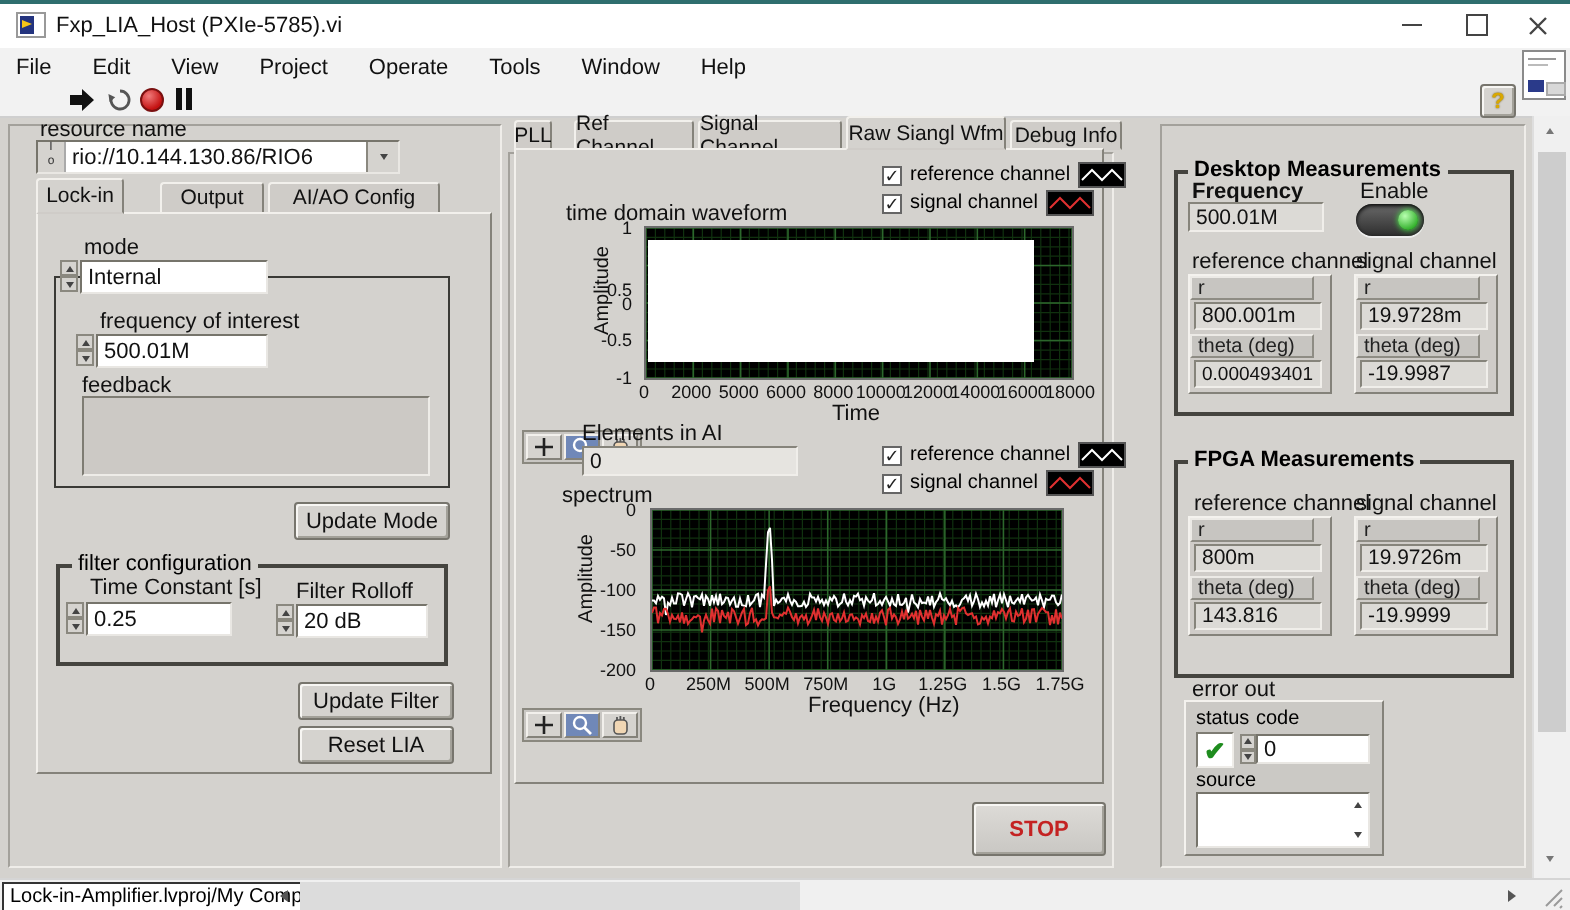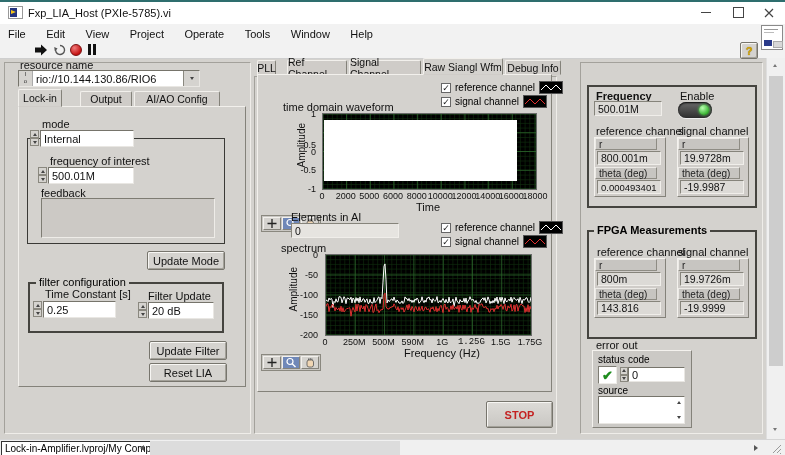--- a/index.html
+++ b/index.html
@@ -176,21 +176,21 @@
       <span>
         <i class="tri-u"></i>
       </span>
       <span>
         <i class="tri-d"></i>
       </span>
     </span>
   <div class="abs textin" style="left:43px;top:299px;width:73px;height:17px;">
       <span>0.25</span>
     </div>
-  <span class="abs lbl" style="left:148px;top:288px;">Filter Update</span>
+  <span class="abs lbl" style="left:148px;top:288px;">Filter Rolloff</span>
   <span class="abs spin" style="left:138px;top:300px;">
       <span>
         <i class="tri-u"></i>
       </span>
       <span>
         <i class="tri-d"></i>
       </span>
     </span>
   <div class="abs textin" style="left:148px;top:300px;width:66px;height:17px;">
       <span>20 dB</span>
@@ -461,23 +461,23 @@
       <line x1="0" y1="40" x2="205" y2="40" stroke="#2c672c" stroke-width="0.8"></line>
       <line x1="0" y1="60" x2="205" y2="60" stroke="#2c672c" stroke-width="0.8"></line>
       <line x1="0" y1="80" x2="205" y2="80" stroke="#2c672c" stroke-width="0.8"></line>
       <polyline fill="none" stroke="#ffffff" stroke-width="1" points="0,45.3 1,45.3 2,46.6 3,43.0 4,44.9 5,43.4 6,44.2 7,52.5 8,46.4 9,47.6 10,43.8 11,46.8 12,46.8 13,41.7 14,41.8 15,42.4 16,47.8 17,44.6 18,41.7 19,43.7 20,48.7 21,43.3 22,43.0 23,44.0 24,44.6 25,42.2 26,47.9 27,43.0 28,44.4 29,47.8 30,42.6 31,46.2 32,43.0 33,47.7 34,41.9 35,47.1 36,46.1 37,43.7 38,44.0 39,47.3 40,45.3 41,43.8 42,48.4 43,48.4 44,44.2 45,47.6 46,47.8 47,48.1 48,42.6 49,47.6 50,46.3 51,45.2 52,42.5 53,41.9 54,48.5 55,42.4 56,43.7 57,27.1 58,11.1 59,8.9 60,24.9 61,48.0 62,44.8 63,46.5 64,45.8 65,44.2 66,43.9 67,45.7 68,42.1 69,45.3 70,47.4 71,45.0 72,45.9 73,48.1 74,48.1 75,47.9 76,45.9 77,48.5 78,47.2 79,41.9 80,43.7 81,43.7 82,45.8 83,43.4 84,46.3 85,44.9 86,47.5 87,45.2 88,47.3 89,43.9 90,45.3 91,43.0 92,44.4 93,48.3 94,47.0 95,46.2 96,41.8 97,45.8 98,47.7 99,45.1 100,47.1 101,42.9 102,43.3 103,41.9 104,45.1 105,44.4 106,47.9 107,43.6 108,45.3 109,46.3 110,45.1 111,41.6 112,47.7 113,47.0 114,45.5 115,47.4 116,45.0 117,43.5 118,45.7 119,47.8 120,44.3 121,47.2 122,48.0 123,42.1 124,47.3 125,47.5 126,46.5 127,43.9 128,51.3 129,46.9 130,42.2 131,46.2 132,47.1 133,48.7 134,44.5 135,46.5 136,46.3 137,46.7 138,43.2 139,47.6 140,43.0 141,48.4 142,46.0 143,44.8 144,41.7 145,44.6 146,45.2 147,44.1 148,46.2 149,47.6 150,45.4 151,48.4 152,47.7 153,48.6 154,47.3 155,44.9 156,44.1 157,42.8 158,45.4 159,42.7 160,47.9 161,45.7 162,41.9 163,44.6 164,48.6 165,46.2 166,48.2 167,45.4 168,47.8 169,43.1 170,46.4 171,42.0 172,48.6 173,45.1 174,42.2 175,46.7 176,42.2 177,45.1 178,48.6 179,42.9 180,46.3 181,46.8 182,45.3 183,44.1 184,46.0 185,42.1 186,47.2 187,43.7 188,42.5 189,44.1 190,45.3 191,45.0 192,43.7 193,47.6 194,42.3 195,45.2 196,48.6 197,44.4 198,45.0 199,44.8 200,42.8 201,42.9 202,46.2 203,47.6 204,46.5 205,42.2"></polyline>
       <polyline fill="none" stroke="#e03030" stroke-width="1" points="0,51.5 1,48.8 2,48.8 3,56.6 4,51.5 5,52.7 6,49.5 7,49.4 8,52.0 9,55.9 10,52.5 11,54.4 12,54.6 13,52.8 14,56.2 15,51.2 16,56.8 17,52.6 18,57.0 19,55.5 20,54.6 21,53.3 22,53.7 23,52.6 24,53.3 25,61.2 26,55.2 27,52.4 28,55.1 29,56.9 30,49.3 31,56.0 32,49.2 33,50.5 34,56.6 35,50.1 36,53.0 37,54.0 38,51.0 39,56.6 40,49.5 41,50.6 42,53.6 43,56.8 44,54.1 45,51.2 46,49.4 47,57.5 48,56.7 49,51.6 50,48.9 51,55.7 52,54.7 53,57.7 54,55.6 55,54.7 56,54.8 57,54.1 58,40.3 59,38.1 60,51.4 61,53.6 62,53.7 63,54.2 64,52.3 65,52.8 66,51.3 67,51.9 68,48.8 69,50.8 70,53.6 71,55.0 72,51.7 73,56.7 74,53.6 75,52.6 76,54.7 77,52.6 78,57.1 79,55.2 80,52.8 81,49.9 82,55.0 83,49.2 84,53.6 85,55.5 86,51.4 87,53.7 88,56.9 89,52.2 90,51.6 91,55.0 92,55.8 93,51.7 94,55.7 95,54.2 96,51.2 97,55.9 98,55.4 99,52.3 100,52.2 101,54.9 102,53.7 103,54.5 104,57.2 105,52.5 106,54.0 107,51.8 108,55.5 109,56.0 110,51.6 111,56.8 112,53.3 113,55.8 114,51.4 115,50.2 116,53.5 117,57.6 118,49.9 119,49.0 120,54.3 121,52.2 122,53.6 123,56.9 124,54.7 125,50.8 126,54.6 127,49.9 128,54.3 129,53.5 130,51.8 131,54.1 132,50.4 133,57.3 134,50.0 135,53.3 136,55.2 137,50.0 138,54.4 139,50.0 140,53.9 141,56.9 142,52.1 143,52.9 144,50.3 145,57.3 146,52.6 147,54.6 148,52.6 149,49.4 150,53.5 151,52.7 152,57.4 153,49.0 154,50.5 155,49.2 156,48.8 157,51.7 158,52.5 159,52.0 160,51.6 161,54.1 162,53.3 163,57.2 164,56.8 165,53.6 166,54.8 167,53.4 168,56.7 169,53.3 170,54.1 171,50.2 172,54.1 173,51.1 174,51.7 175,49.5 176,51.0 177,54.4 178,51.0 179,49.2 180,55.5 181,55.8 182,50.8 183,52.9 184,52.4 185,49.2 186,56.1 187,54.4 188,49.9 189,56.5 190,49.7 191,49.6 192,56.1 193,52.0 194,50.4 195,49.0 196,49.8 197,51.1 198,51.1 199,57.5 200,52.6 201,56.7 202,49.7 203,57.2 204,51.3 205,54.4"></polyline>
     </svg>
   <div class="abs" id="c2-xticks" style="left:325px;top:335px;width:205px;height:10px;">
       <span class="tick" style="left: 0px; top: 0px; transform: translateX(-50%);">0</span>
       <span class="tick" style="left: 29.2857px; top: 0px; transform: translateX(-50%);">250M</span>
       <span class="tick" style="left: 58.5714px; top: 0px; transform: translateX(-50%);">500M</span>
-      <span class="tick" style="left: 87.8571px; top: 0px; transform: translateX(-50%);">590M</span>
+      <span class="tick" style="left: 87.8571px; top: 0px; transform: translateX(-50%);">750M</span>
       <span class="tick" style="left: 117.143px; top: 0px; transform: translateX(-50%);">1G</span>
-      <span class="tick" style="left: 146.429px; top: 0px; transform: translateX(-50%); font-family: Liberation Mono, monospace;">1.25G</span>
+      <span class="tick" style="left: 146.429px; top: 0px; transform: translateX(-50%);">1.25G</span>
       <span class="tick" style="left: 175.714px; top: 0px; transform: translateX(-50%);">1.5G</span>
       <span class="tick" style="left: 205px; top: 0px; transform: translateX(-50%);">1.75G</span>
     </div>
   <span class="abs lbl" style="left:404px;top:345px;">Frequency (Hz)</span>
 
   <div class="abs palette" style="left:261px;top:352px;">
     <span class="palbtn">
         <svg width="12" height="11">
           <path d="M6,1 V10 M1.5,5.5 H10.5" stroke="#222" stroke-width="1.3"></path>
         </svg>
@@ -494,20 +494,21 @@
           <path d="M4.5,3 V1.5 M6.2,3 V1 M7.9,3 V1.5" stroke="#555" stroke-width="0.9"></path>
         </svg>
       </span>
   </div>
 
   <div class="abs btn" style="left:486px;top:399px;width:65px;height:25px;background:linear-gradient(#dddbd7,#c9c7c3);">
     <span id="stop-label" style="font-weight: bold; color: rgb(196, 34, 34);">STOP</span>
   </div>
 
   <div class="abs grpbox" style="left:587px;top:83px;width:170px;height:123px;"></div>
+  <span class="abs grplabel bold" style="left:594px;top:77px;">Desktop Measurements</span>
   <span class="abs lbl bold" style="left:596px;top:88px;">Frequency</span>
   <div class="abs indic" style="left:594px;top:99px;width:68px;height:15px;">
       <span>500.01M</span>
     </div>
   <span class="abs lbl" style="left:680px;top:88px;">Enable</span>
   <div class="abs" style="left:678px;top:100px;width:34px;height:16px;border-radius:8px;background:linear-gradient(#6a6a6a,#2e2e2e);box-shadow:inset 0 1px 2px #000, 0 1px 0 #eee;">
     <div style="position:absolute;right:3px;top:3px;width:10px;height:10px;border-radius:50%;background:radial-gradient(circle at 35% 30%,#b8ffb0,#2fae28 75%);box-shadow:0 0 3px #4f4;"></div>
   </div>
   <span class="abs lbl" style="left:596px;top:123px;">reference channel</span>
   <span class="abs lbl" style="left:678px;top:123px;">signal channel</span>

